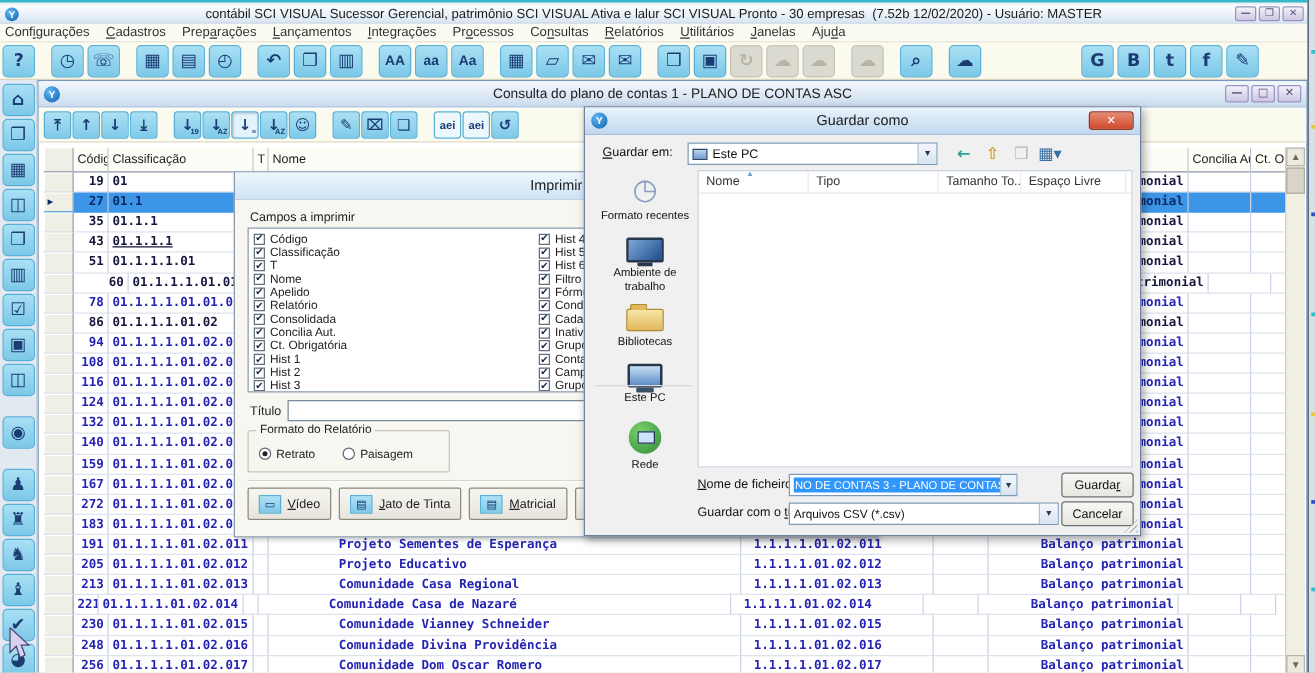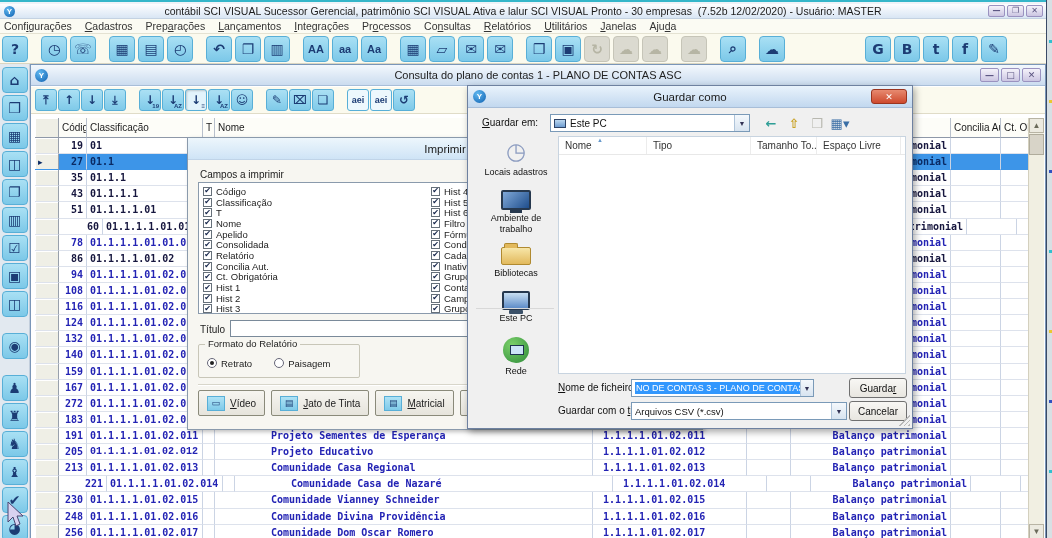--- a/index.html
+++ b/index.html
@@ -270,21 +270,21 @@
             <div class="td nome" style="width: 378px;"></div>
             <div class="td class2" style="width: 154px;"></div>
             <div class="td " style="width: 44px;"></div>
             <div class="td num" style="width: 160px;">Balanço patrimonial</div>
             <div class="td " style="width: 50px;"></div>
             <div class="td " style="width: 28px;"></div>
           </div>
           <div class="trow dark">
             <div class="td selcell selcell" style="width: 24px;"></div>
             <div class="td num" style="width: 28px;">43</div>
-            <div class="td " style="width: 116px;">01.1.1.1</div>
+            <div class="td " style="width: 116px; text-decoration: underline;">01.1.1.1</div>
             <div class="td " style="width: 12px;"></div>
             <div class="td nome" style="width: 378px;"></div>
             <div class="td class2" style="width: 154px;"></div>
             <div class="td " style="width: 44px;"></div>
             <div class="td num" style="width: 160px;">Balanço patrimonial</div>
             <div class="td " style="width: 50px;"></div>
             <div class="td " style="width: 28px;"></div>
           </div>
           <div class="trow dark">
             <div class="td selcell selcell" style="width: 24px;"></div>
@@ -462,21 +462,21 @@
             <div class="td nome" style="width: 378px;">Projeto Sementes de Esperança</div>
             <div class="td class2" style="width: 154px;">1.1.1.1.01.02.011</div>
             <div class="td " style="width: 44px;"></div>
             <div class="td num" style="width: 160px;">Balanço patrimonial</div>
             <div class="td " style="width: 50px;"></div>
             <div class="td " style="width: 28px;"></div>
           </div>
           <div class="trow">
             <div class="td selcell selcell" style="width: 24px;"></div>
             <div class="td num" style="width: 28px;">205</div>
-            <div class="td " style="width: 116px; font-family: Liberation Mono, monospace;">01.1.1.1.01.02.012</div>
+            <div class="td " style="width: 116px;">01.1.1.1.01.02.012</div>
             <div class="td " style="width: 12px;"></div>
             <div class="td nome" style="width: 378px;">Projeto Educativo</div>
             <div class="td class2" style="width: 154px;">1.1.1.1.01.02.012</div>
             <div class="td " style="width: 44px;"></div>
             <div class="td num" style="width: 160px;">Balanço patrimonial</div>
             <div class="td " style="width: 50px;"></div>
             <div class="td " style="width: 28px;"></div>
           </div>
           <div class="trow">
             <div class="td selcell selcell" style="width: 24px;"></div>
@@ -485,21 +485,21 @@
             <div class="td " style="width: 12px;"></div>
             <div class="td nome" style="width: 378px;">Comunidade Casa Regional</div>
             <div class="td class2" style="width: 154px;">1.1.1.1.01.02.013</div>
             <div class="td " style="width: 44px;"></div>
             <div class="td num" style="width: 160px;">Balanço patrimonial</div>
             <div class="td " style="width: 50px;"></div>
             <div class="td " style="width: 28px;"></div>
           </div>
           <div class="trow">
             <div class="td selcell selcell" style="width: 24px;"></div>
-            <div class="td num" style="width: 48px;">221</div>
+            <div class="td num" style="width: 20px;">221</div>
             <div class="td " style="width: 116px;">01.1.1.1.01.02.014</div>
             <div class="td " style="width: 12px;"></div>
             <div class="td nome" style="width: 378px;">Comunidade Casa de Nazaré</div>
             <div class="td class2" style="width: 154px;">1.1.1.1.01.02.014</div>
             <div class="td " style="width: 44px;"></div>
             <div class="td num" style="width: 160px;">Balanço patrimonial</div>
             <div class="td " style="width: 50px;"></div>
             <div class="td " style="width: 28px;"></div>
           </div>
           <div class="trow">
@@ -568,25 +568,25 @@
             <div class="pitem">
               <span class="chk"></span>
               <span>Nome</span>
             </div>
             <div class="pitem">
               <span class="chk"></span>
               <span>Apelido</span>
             </div>
             <div class="pitem">
               <span class="chk"></span>
+              <span>Relatório</span>
+            </div>
+            <div class="pitem">
+              <span class="chk"></span>
               <span>Consolidada</span>
-            </div>
-            <div class="pitem">
-              <span class="chk"></span>
-              <span>Relatório</span>
             </div>
             <div class="pitem">
               <span class="chk"></span>
               <span>Concilia Aut.</span>
             </div>
             <div class="pitem">
               <span class="chk"></span>
               <span>Ct. Obrigatória</span>
             </div>
             <div class="pitem">
@@ -699,21 +699,21 @@
       </div>
       <span id="savenav" style="position:absolute;left:293px;top:28px;display:flex">
           <span class="nav-ico" style="color: rgb(46, 158, 150);">←</span>
           <span class="nav-ico" style="color: rgb(201, 162, 39);">⇧</span>
           <span class="nav-ico" style="color: rgb(184, 184, 176);">❒</span>
           <span class="nav-ico" style="color: rgb(58, 110, 165);">▦▾</span>
         </span>
       <div class="places" id="places">
           <div class="place">
             <div class="pico pico-recent">◷</div>
-            <div class="plbl">Locais adastros</div>
+            <div class="plbl">Formato recentes</div>
           </div>
           <div class="place">
             <div class="pico pico-desktop"></div>
             <div class="plbl">Ambiente de trabalho</div>
           </div>
           <div class="place">
             <div class="pico pico-libraries"></div>
             <div class="plbl">Bibliotecas</div>
           </div>
           <div class="place">

